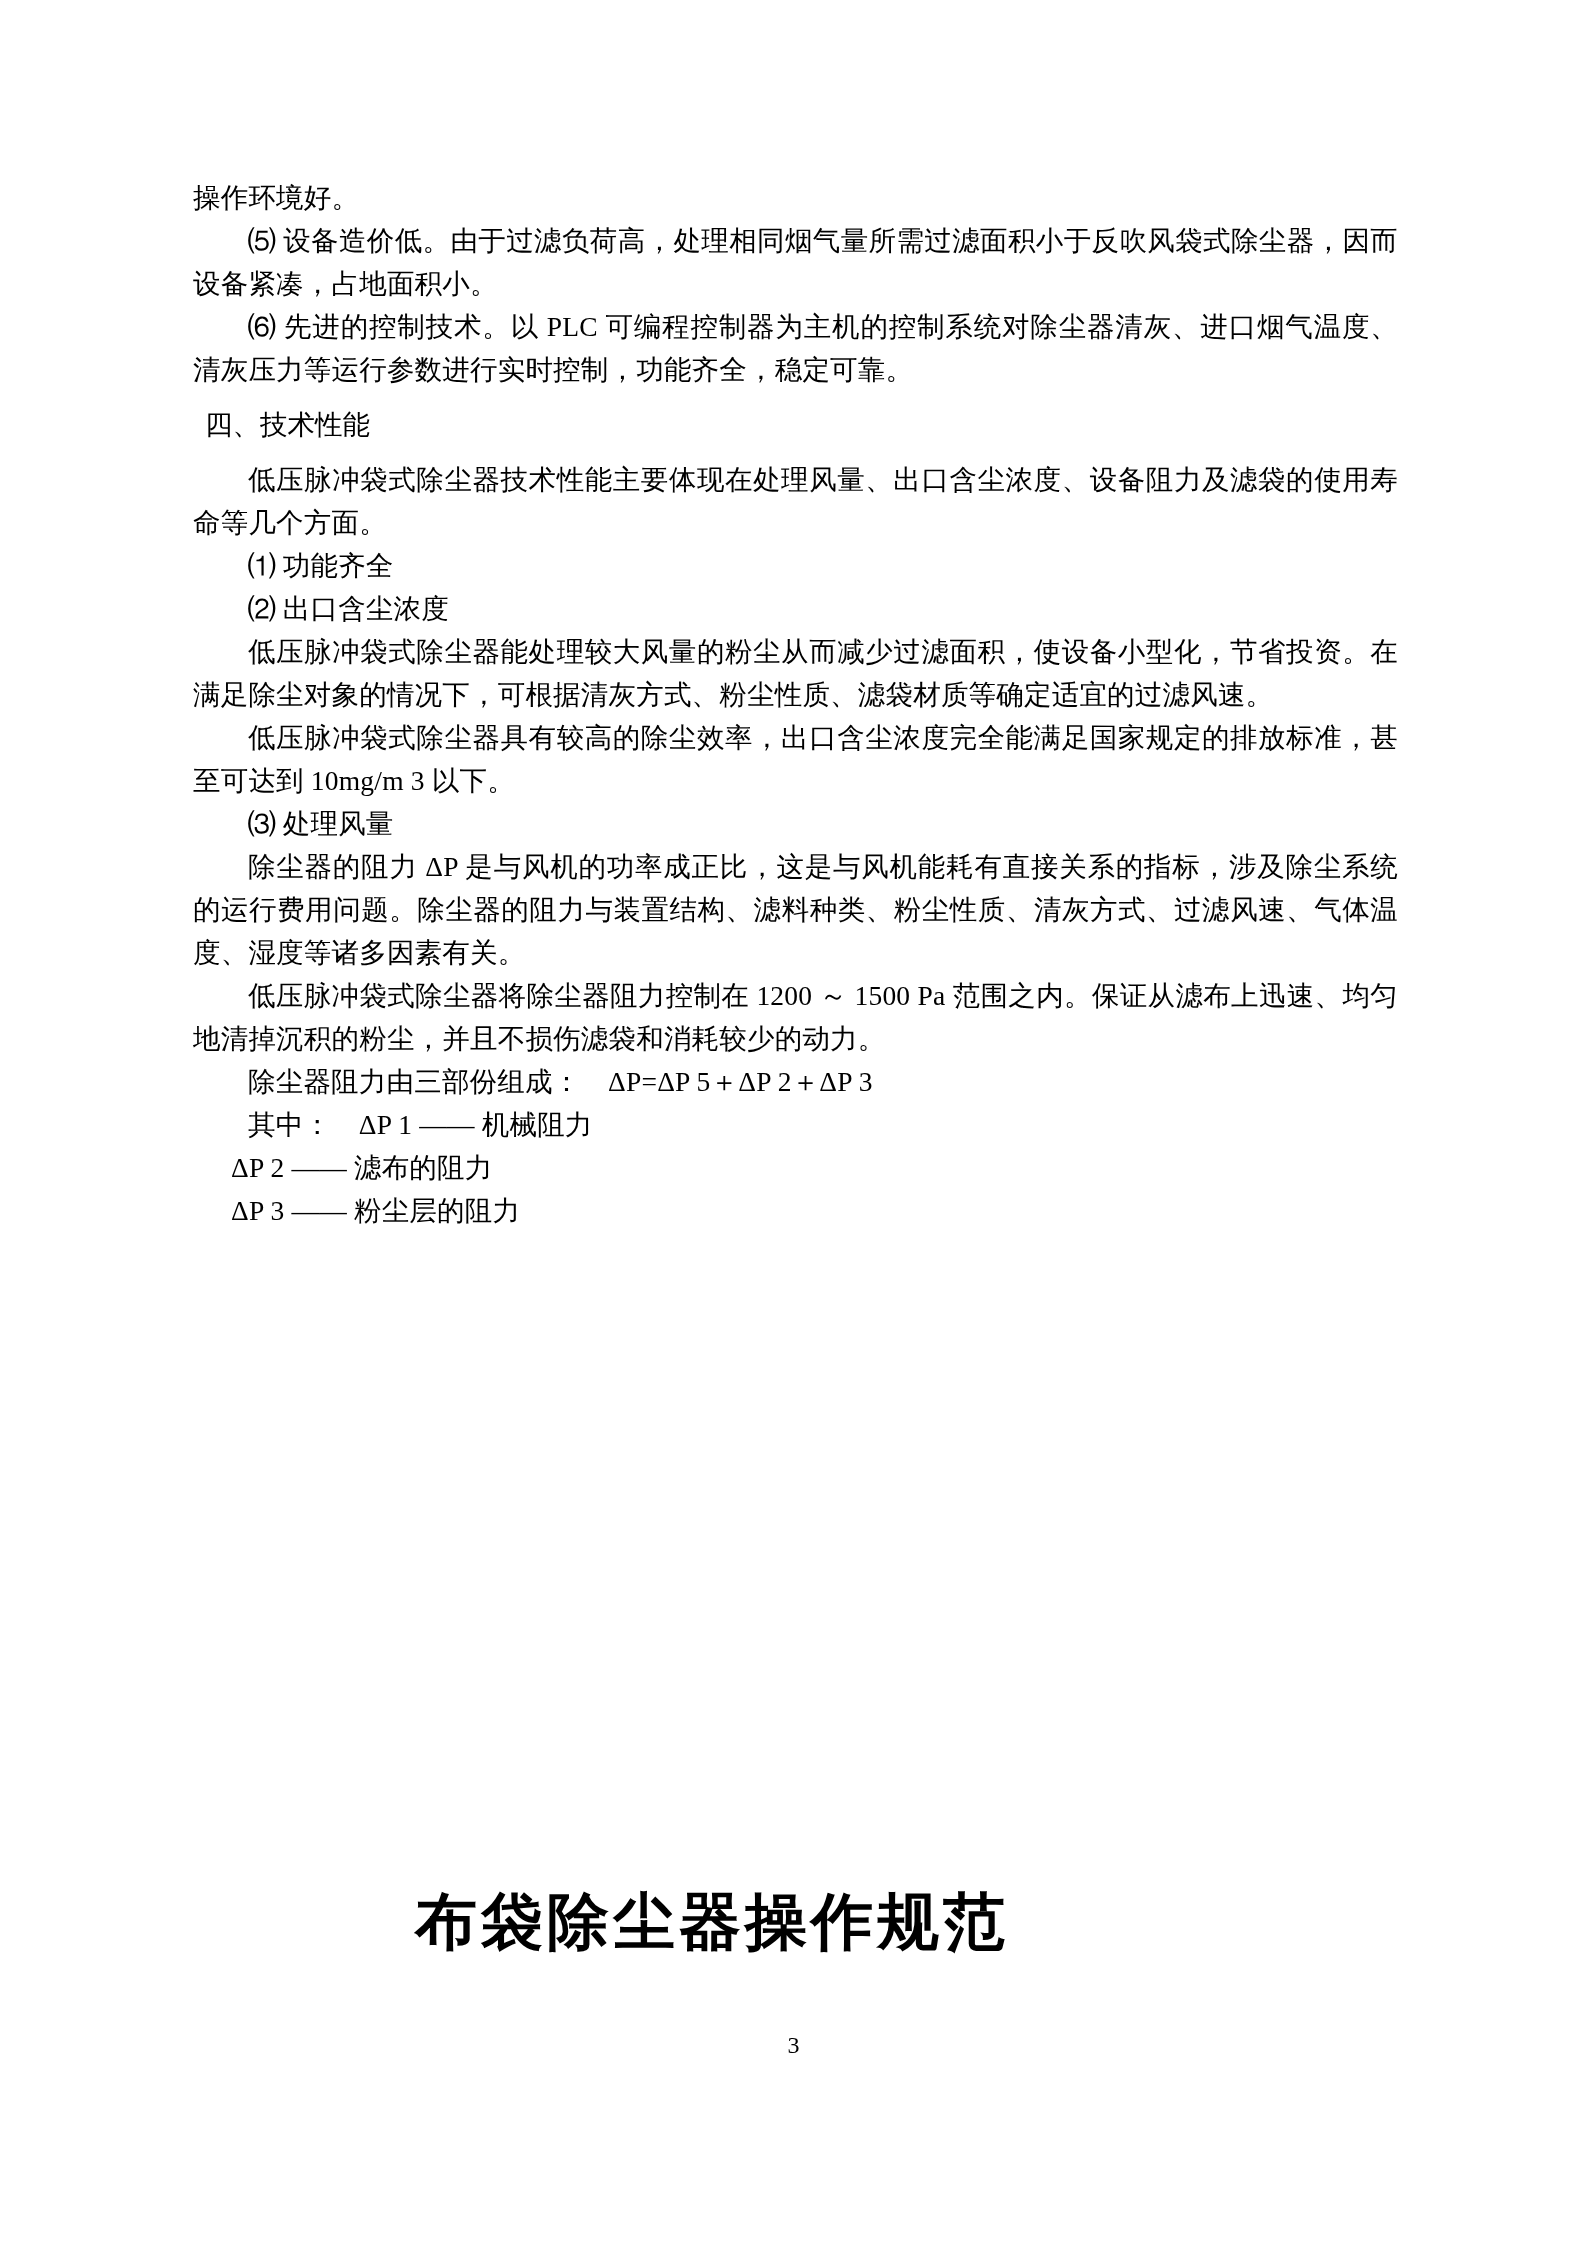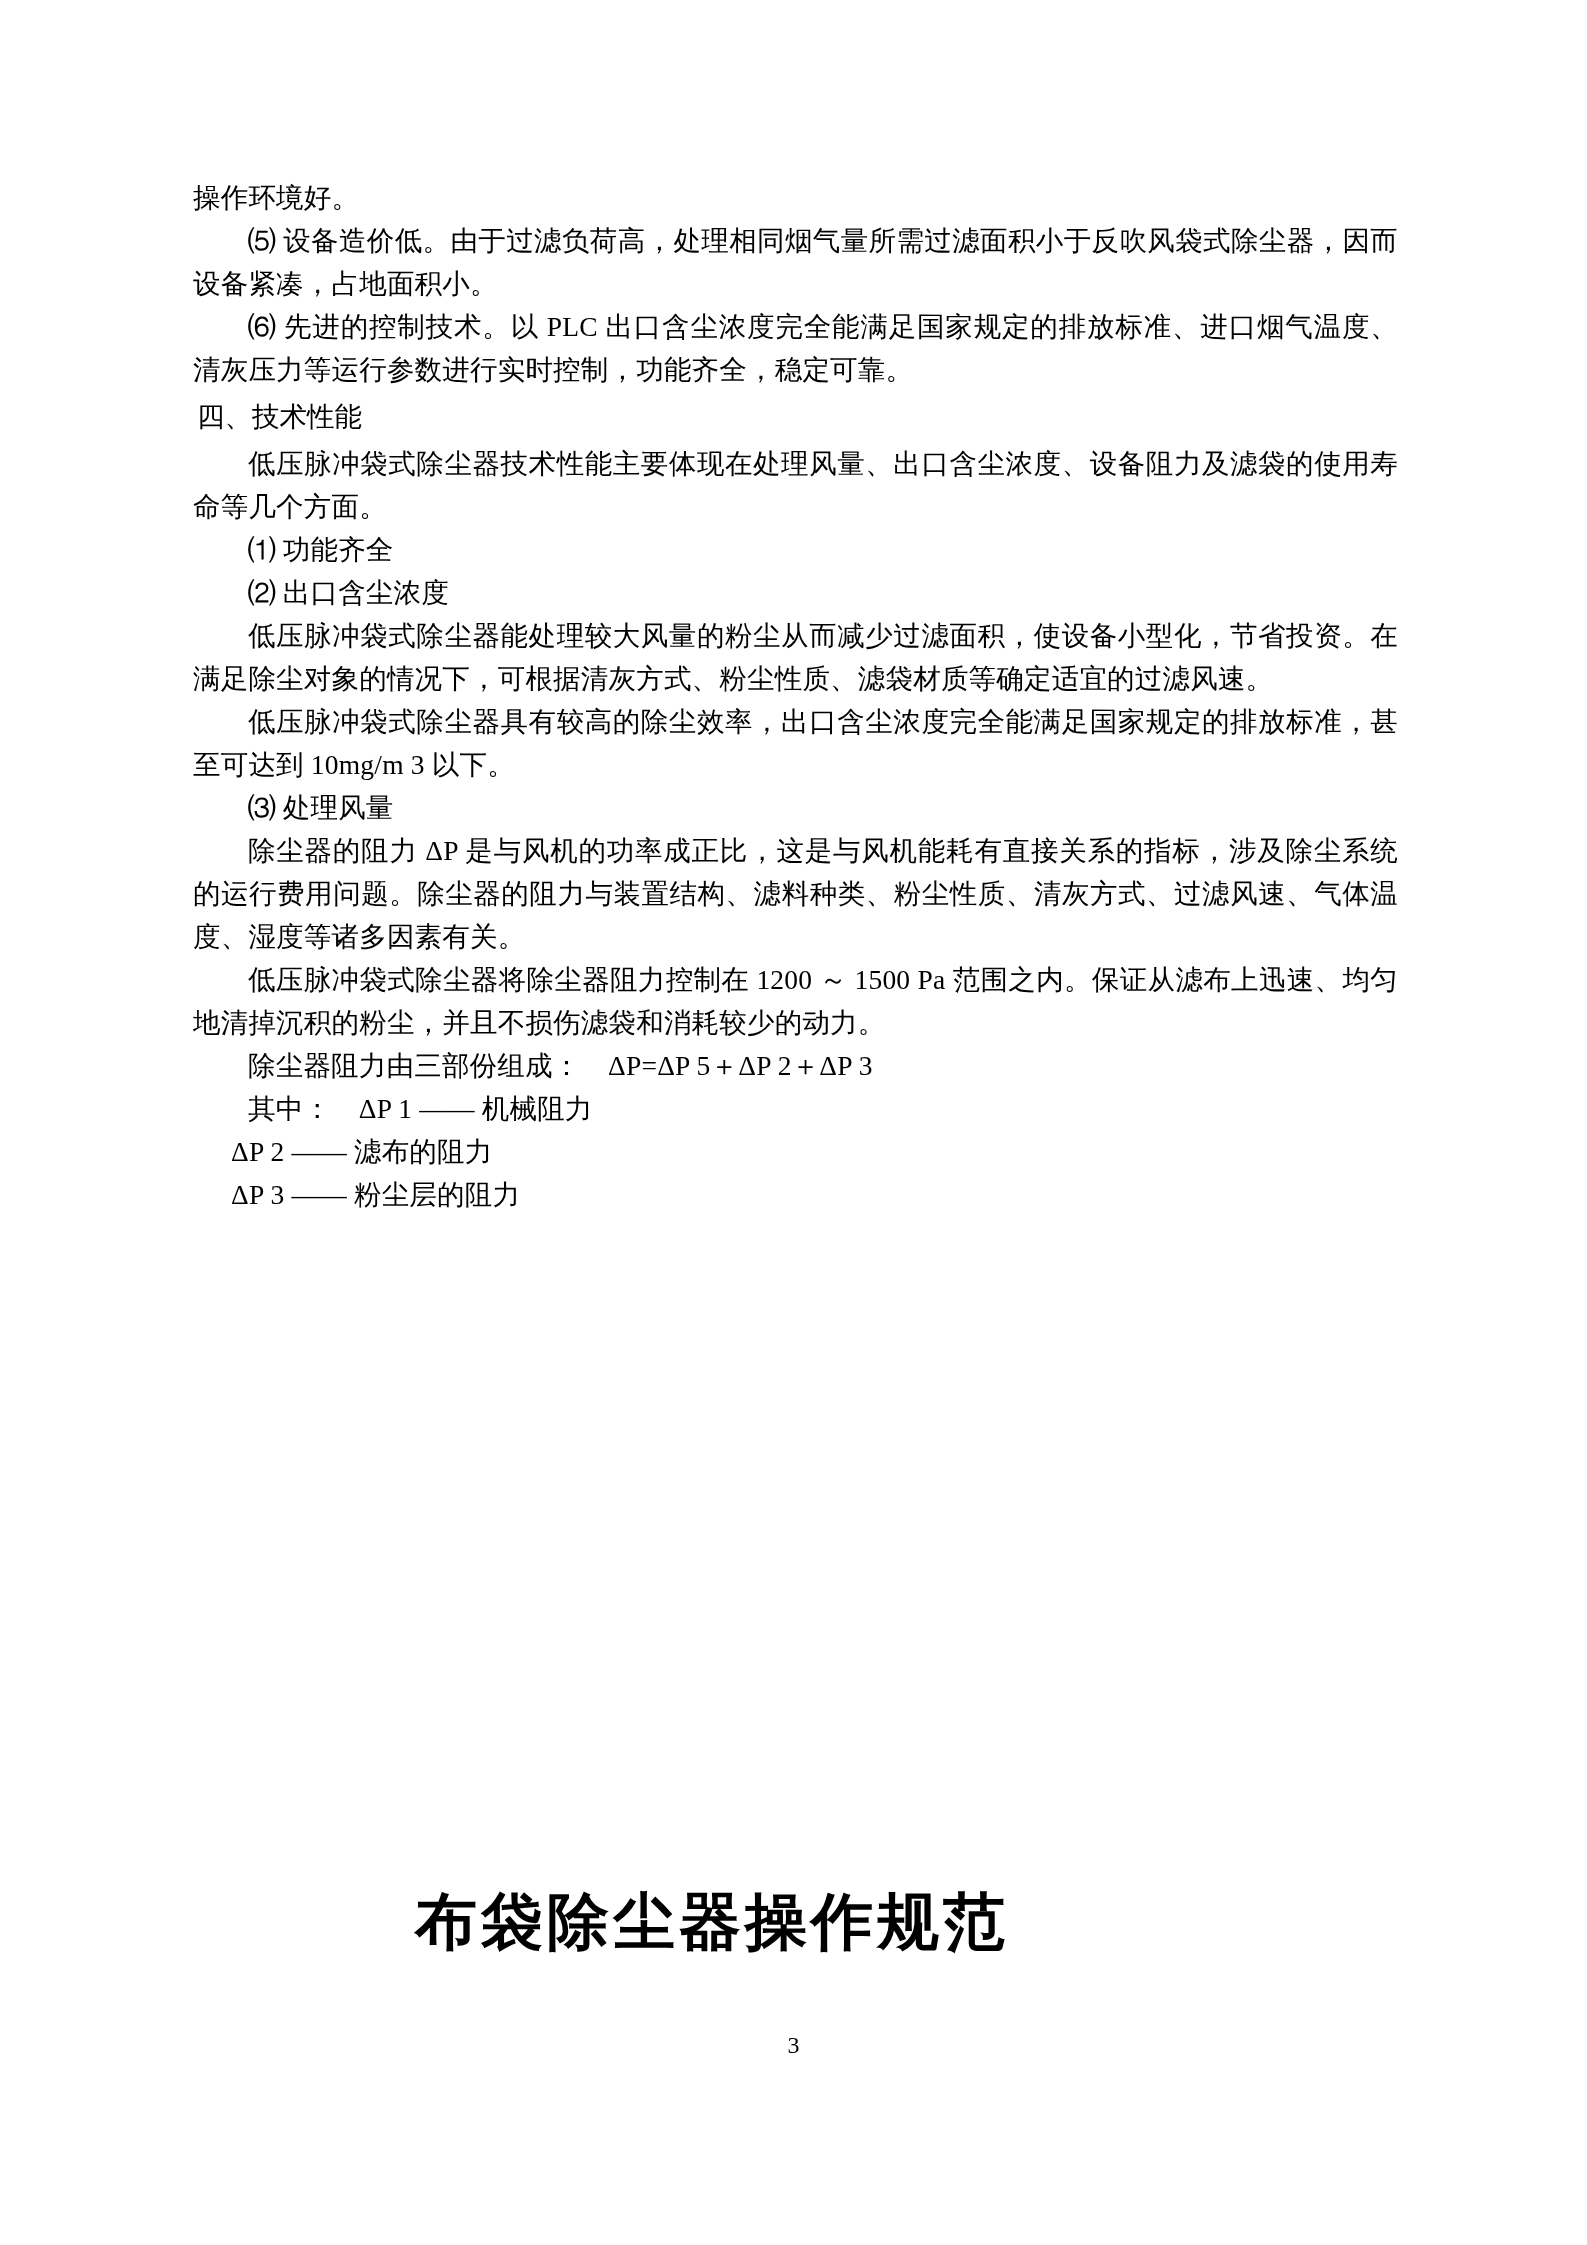--- a/index.html
+++ b/index.html
@@ -43,21 +43,21 @@
   .indent-sm {
     text-indent: 38px;
   }
   .no-indent {
     text-indent: 0;
     margin-top: 8px;
   }
   .heading {
     font-size: 27.5px;
     line-height: 43px;
-    margin: 4px;
+    margin: 12px;
     text-indent: 0;
   }
   .title {
     position: absolute;
     left: 0;
     top: 1880px;
     width: 1424px;
     text-align: center;
     font-family: "Liberation Serif", "DejaVu Serif", serif;
     font-weight: bold;
@@ -74,21 +74,21 @@
   }
 </style>
 </head>
 <body>
 
 <div class="page">
 
   <div class="content">
     <p class="para no-indent">操作环境好。</p>
     <p class="para indent">⑸ 设备造价低。由于过滤负荷高，处理相同烟气量所需过滤面积小于反吹风袋式除尘器，因而设备紧凑，占地面积小。</p>
-    <p class="para indent">⑹ 先进的控制技术。以 PLC 出口含尘浓度完全能满足国家规定的排放标准、进口烟气温度、清灰压力等运行参数进行实时控制，功能齐全，稳定可靠。</p>
+    <p class="para indent">⑹ 先进的控制技术。以 PLC 可编程控制器为主机的控制系统对除尘器清灰、进口烟气温度、清灰压力等运行参数进行实时控制，功能齐全，稳定可靠。</p>
     <p class="heading">四、技术性能</p>
     <p class="para indent">低压脉冲袋式除尘器技术性能主要体现在处理风量、出口含尘浓度、设备阻力及滤袋的使用寿命等几个方面。</p>
     <p class="para indent">⑴ 功能齐全</p>
     <p class="para indent">⑵ 出口含尘浓度</p>
     <p class="para indent">低压脉冲袋式除尘器能处理较大风量的粉尘从而减少过滤面积，使设备小型化，节省投资。在满足除尘对象的情况下，可根据清灰方式、粉尘性质、滤袋材质等确定适宜的过滤风速。</p>
     <p class="para indent">低压脉冲袋式除尘器具有较高的除尘效率，出口含尘浓度完全能满足国家规定的排放标准，甚至可达到 10mg/m 3 以下。</p>
     <p class="para indent">⑶ 处理风量</p>
     <p class="para indent">除尘器的阻力 ΔP 是与风机的功率成正比，这是与风机能耗有直接关系的指标，涉及除尘系统的运行费用问题。除尘器的阻力与装置结构、滤料种类、粉尘性质、清灰方式、过滤风速、气体温度、湿度等诸多因素有关。</p>
     <p class="para indent">低压脉冲袋式除尘器将除尘器阻力控制在 1200 ～ 1500 Pa 范围之内。保证从滤布上迅速、均匀地清掉沉积的粉尘，并且不损伤滤袋和消耗较少的动力。</p>
     <p class="para indent">除尘器阻力由三部份组成：　ΔP=ΔP 5＋ΔP 2＋ΔP 3</p>

